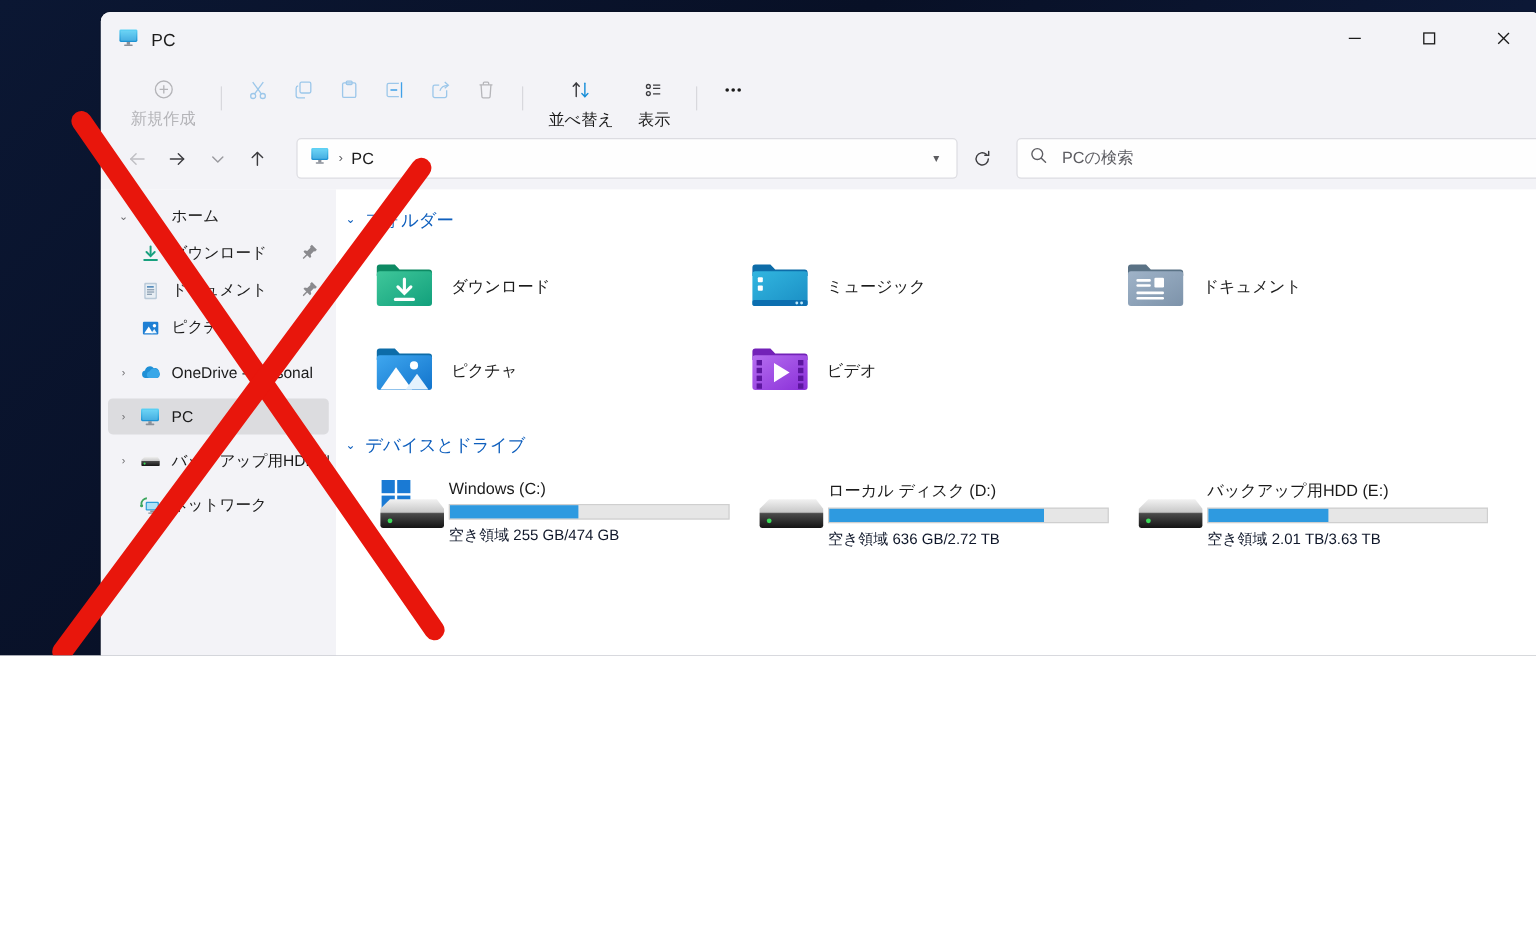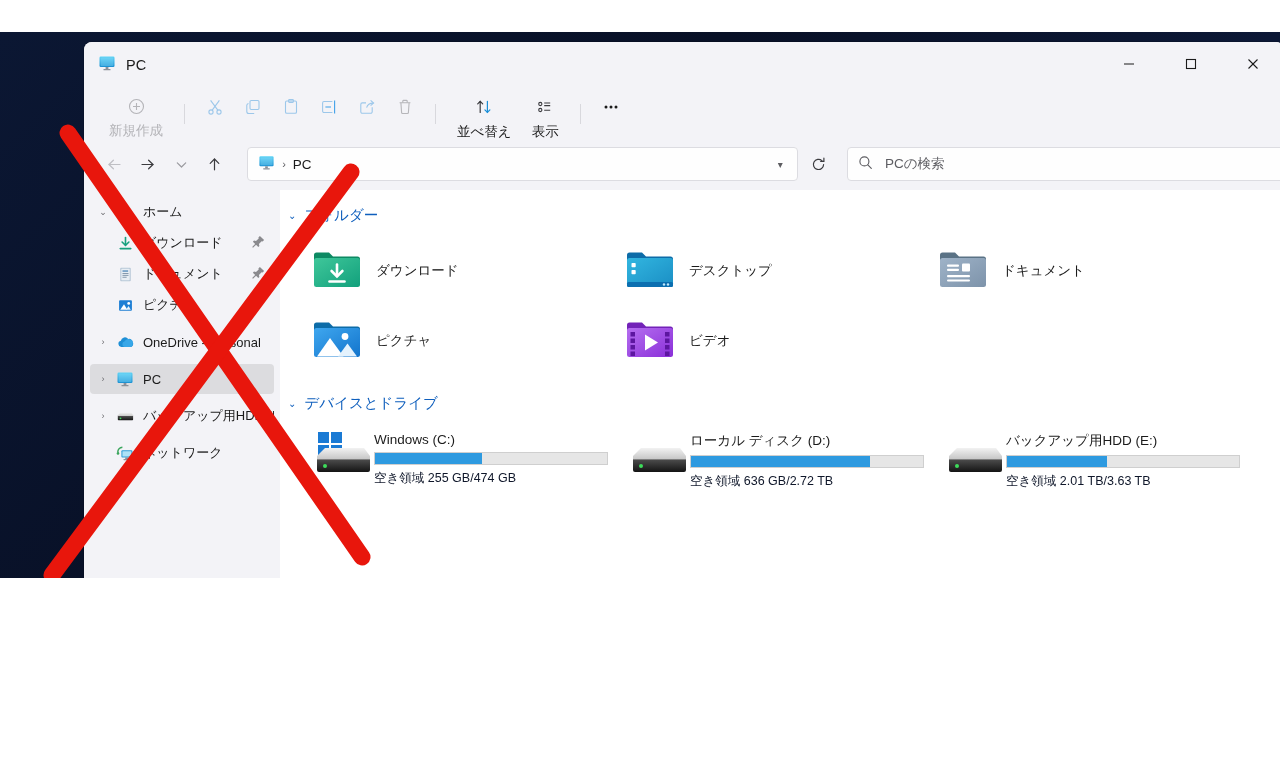--- a/index.html
+++ b/index.html
@@ -11,21 +11,20 @@
     font-family: "Liberation Sans", "DejaVu Sans", sans-serif;
   }
   #desktop {
     position: relative;
     width: 1280px;
     height: 546px;
     background: #0a1530;
     background-image:
       linear-gradient(135deg, #0b1733 0%, #081026 40%, #0c1836 70%, #07101f 100%);
     overflow: hidden;
-    margin-top: 32px;
   }
   
   #explorer-window {
     position: absolute;
     left: 84px;
     top: 10px;
     width: 1200px;
     height: 775px;
     background: #f3f3f7;
     border-top-left-radius: 8px;
@@ -702,21 +701,21 @@
               <svg width="50" height="44" viewBox="0 0 50 44">
                 <path d="M2 8 A2.5 2.5 0 0 1 4.5 5.5 H17 L21 9.5 H45.5 A2.5 2.5 0 0 1 48 12 V15 H2 Z" fill="#0d6ca8"></path>
                 <rect x="2" y="11" width="46" height="29" rx="2.5" fill="url(#deskGrad)"></rect>
                 <rect x="6.5" y="16" width="4.2" height="4.2" rx="0.8" fill="#ffffff"></rect>
                 <rect x="6.5" y="23" width="4.2" height="4.2" rx="0.8" fill="#ffffff"></rect>
                 <rect x="2" y="35" width="46" height="5" rx="1.5" fill="#0c6fb0"></rect>
                 <circle cx="39" cy="37.5" r="1.2" fill="#bfe9fb"></circle>
                 <circle cx="43" cy="37.5" r="1.2" fill="#bfe9fb"></circle>
               </svg>
             </span>
-            <span class="folder-name">デスクトップ</span>
+            <span class="folder-name">ミュージック</span>
           </div>
 
           <div class="folder-tile">
             <span>
               <svg width="50" height="44" viewBox="0 0 50 44">
                 <path d="M2 8 A2.5 2.5 0 0 1 4.5 5.5 H17 L21 9.5 H45.5 A2.5 2.5 0 0 1 48 12 V15 H2 Z" fill="#5a7285"></path>
                 <rect x="2" y="11" width="46" height="29" rx="2.5" fill="url(#docGrad)"></rect>
                 <rect x="24" y="16.5" width="8" height="8" rx="1" fill="#ffffff"></rect>
                 <rect x="9" y="17.5" width="12" height="2.2" rx="1" fill="#ffffff"></rect>
                 <rect x="9" y="21.8" width="12" height="2.2" rx="1" fill="#ffffff"></rect>

